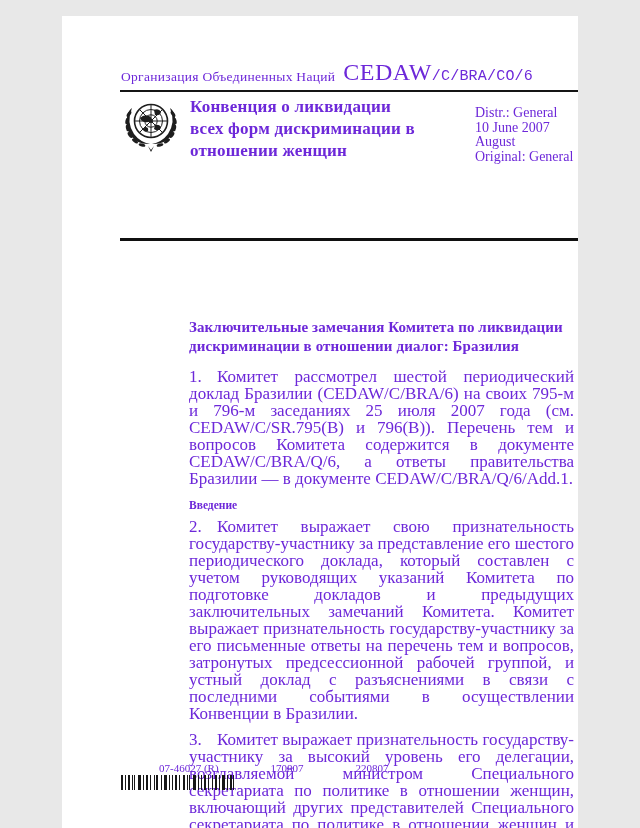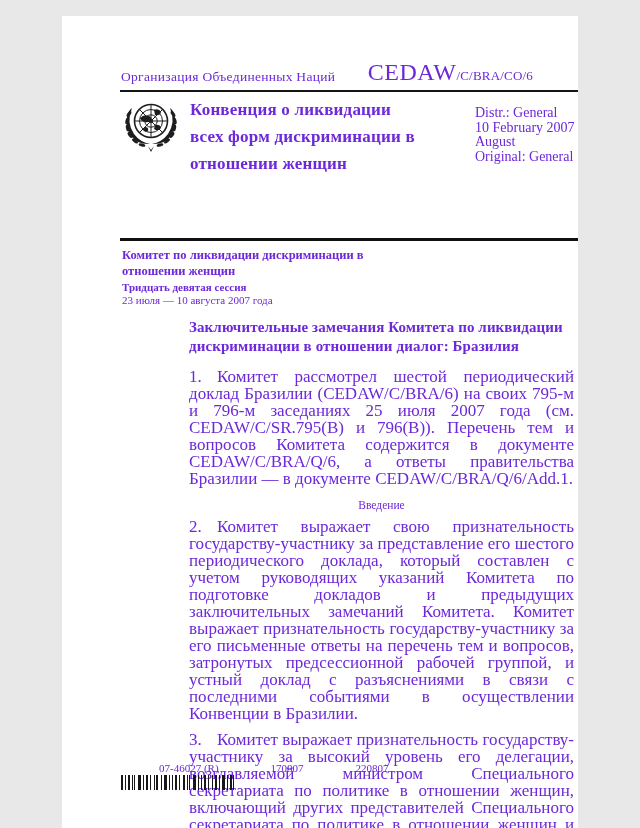--- a/index.html
+++ b/index.html
@@ -25,22 +25,23 @@
     position: absolute;
     right: 45px;
     top: 43px;
     white-space: nowrap;
   }
   .doc-symbol .big {
     font-size: 24px;
     letter-spacing: 0.5px;
   }
   .doc-symbol .small {
-    font-size: 13px;
+    font-size: 15px;
     letter-spacing: 0.2px;
+    font-family: Liberation Mono, monospace;
   }
   .rule-thin {
     position: absolute;
     left: 58px;
     width: 538px;
     top: 74px;
     height: 2px;
     background: #151515;
   }
   .emblem {
@@ -50,21 +51,21 @@
     width: 66px;
     height: 60px;
   }
   .conv-title {
     position: absolute;
     left: 128px;
     top: 80px;
     width: 235px;
     font-size: 17px;
     font-weight: bold;
-    line-height: 27px;
+    line-height: 22px;
     letter-spacing: 0.2px;
   }
   .distr-block {
     position: absolute;
     left: 413px;
     top: 90px;
     font-size: 14px;
     line-height: 14.6px;
   }
   .rule-thick {
@@ -117,23 +118,22 @@
     line-height: 17px;
     text-align: justify;
     margin: 0 0 9px 0;
   }
   .para .num {
     display: inline-block;
     width: 28px;
   }
   .section-heading {
     font-size: 11.5px;
-    font-weight: normal;
+    font-weight: bold;
     margin: 12px 0 7px 0;
-    text-align: center;
   }
   
   .footer-text {
     position: absolute;
     left: 60px;
     top: 746px;
     font-size: 11px;
     white-space: nowrap;
   }
   .footer-text span { margin-right: 15px; padding-left: 37px; }
@@ -192,32 +192,27 @@
         <ellipse cx="42" cy="47" rx="3.4" ry="1.6" transform="rotate(-15 42 47)"></ellipse>
         <path d="M30 48 l3 4 l3 -4 l-3 6 z"></path>
       </g>
     </svg>
   </div>
 
   <div class="conv-title">Конвенция о ликвидации всех форм дискриминации в отношении женщин</div>
 
   <div class="distr-block">
     <div>Distr.: General</div>
-    <div>10 February 2007</div>
+    <div>10 June 2007</div>
     <div>August</div>
     <div>Original: General</div>
   </div>
 
   <div class="rule-thick"></div>
 
-  <div class="committee">
-    <div class="name">Комитет по ликвидации дискриминации в отношении женщин</div>
-    <div class="session">Тридцать девятая сессия</div>
-    <div class="dates">23 июля — 10 августа 2007 года</div>
-  </div>
 
   <div class="main">
     <h1>Заключительные замечания Комитета по ликвидации дискриминации в отношении диалог: Бразилия</h1>
 
     <p class="para"><span class="num">1.</span><span>Комитет рассмотрел шестой периодический доклад Бразилии (CEDAW/C/BRA/6) на своих 795-м и 796-м заседаниях 25 июля 2007 года (см. CEDAW/C/SR.795(B) и 796(B)). Перечень тем и вопросов Комитета содержится в документе CEDAW/C/BRA/Q/6, а ответы правительства Бразилии — в документе CEDAW/C/BRA/Q/6/Add.1.</span></p>
 
     <div class="section-heading">Введение</div>
 
     <p class="para"><span class="num">2.</span><span>Комитет выражает свою признательность государству-участнику за представление его шестого периодического доклада, который составлен с учетом руководящих указаний Комитета по подготовке докладов и предыдущих заключительных замечаний Комитета. Комитет выражает признательность государству-участнику за его письменные ответы на перечень тем и вопросов, затронутых предсессионной рабочей группой, и устный доклад с разъяснениями в связи с последними событиями в осуществлении Конвенции в Бразилии.</span></p>
 

